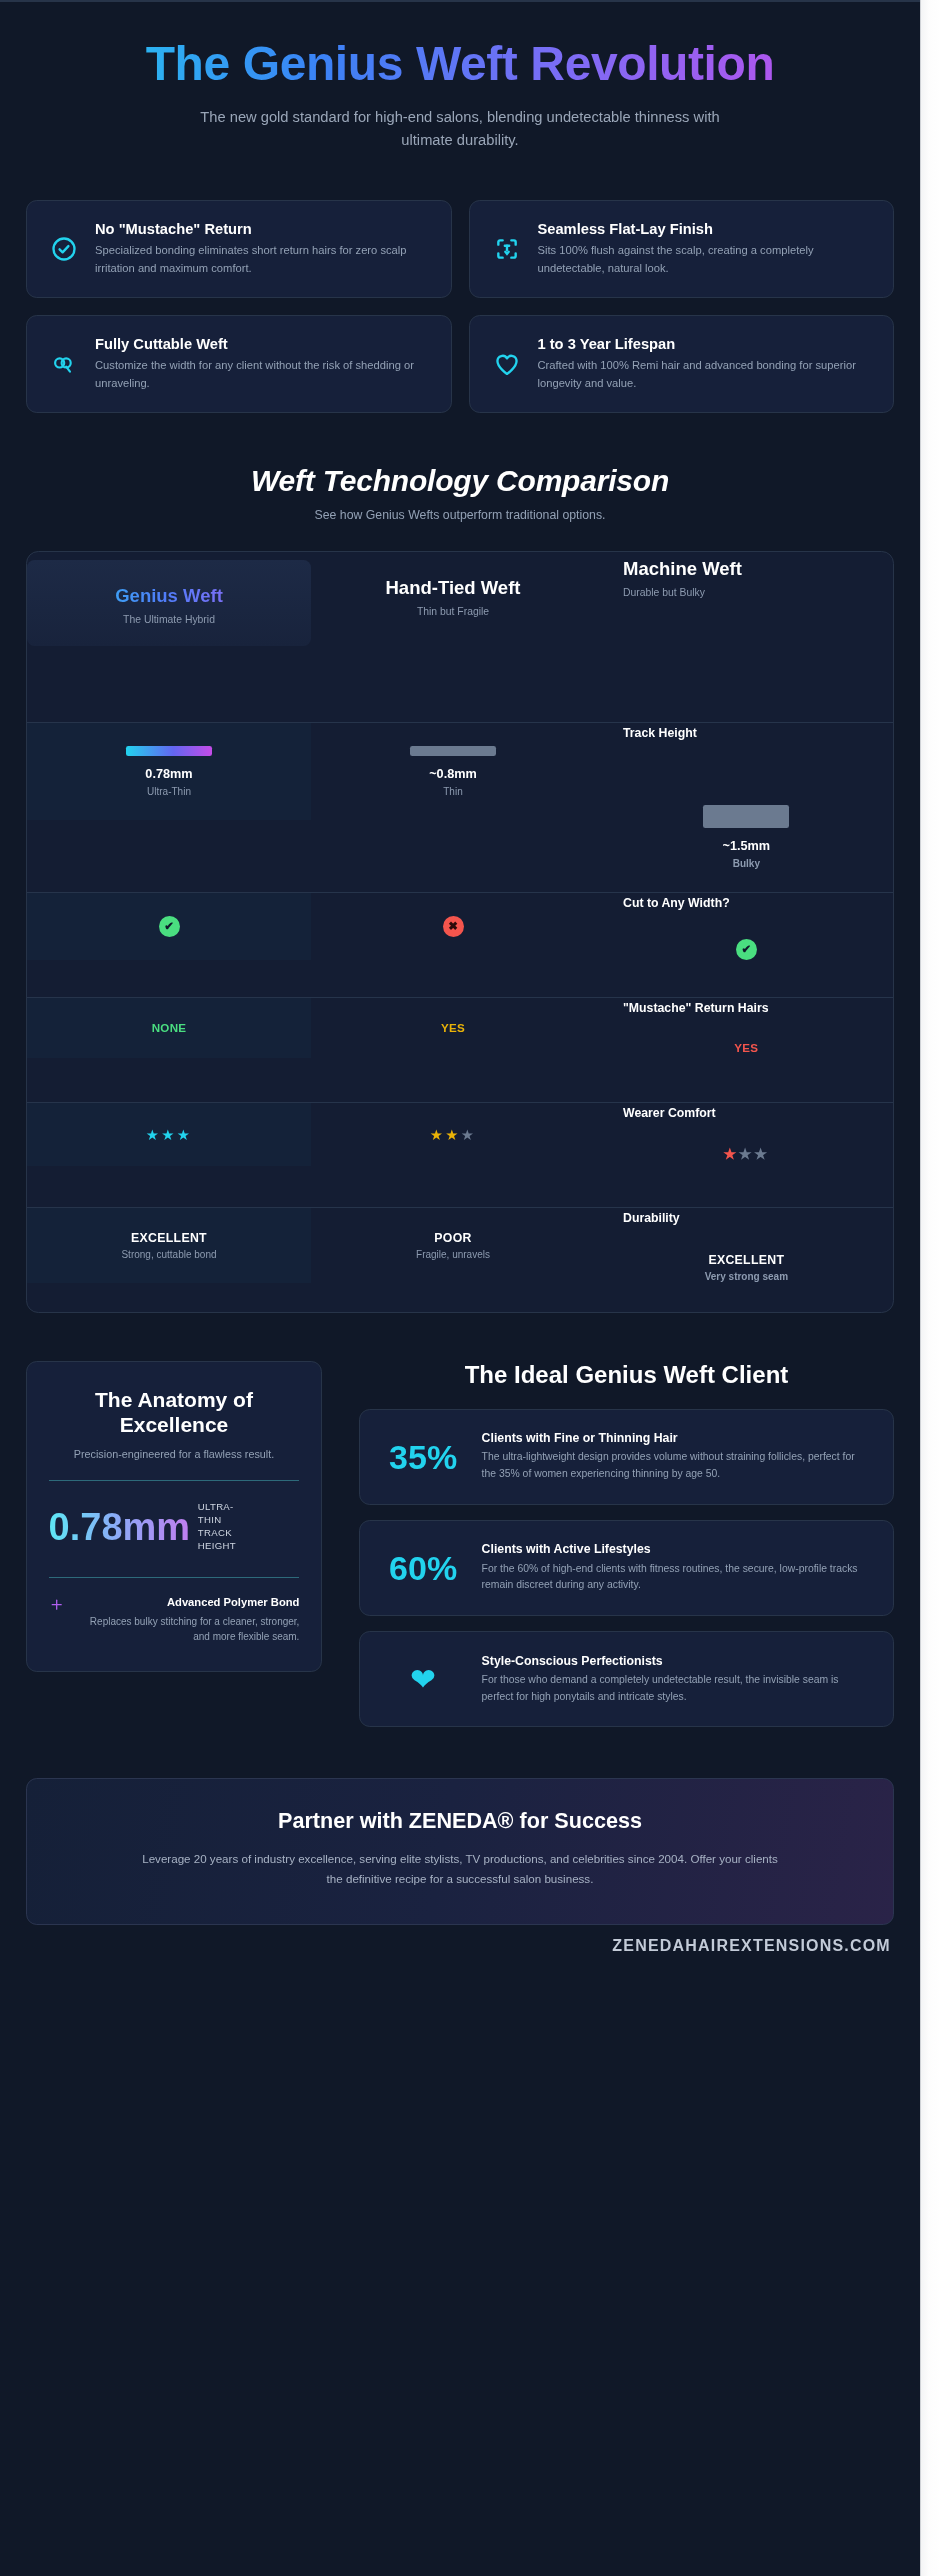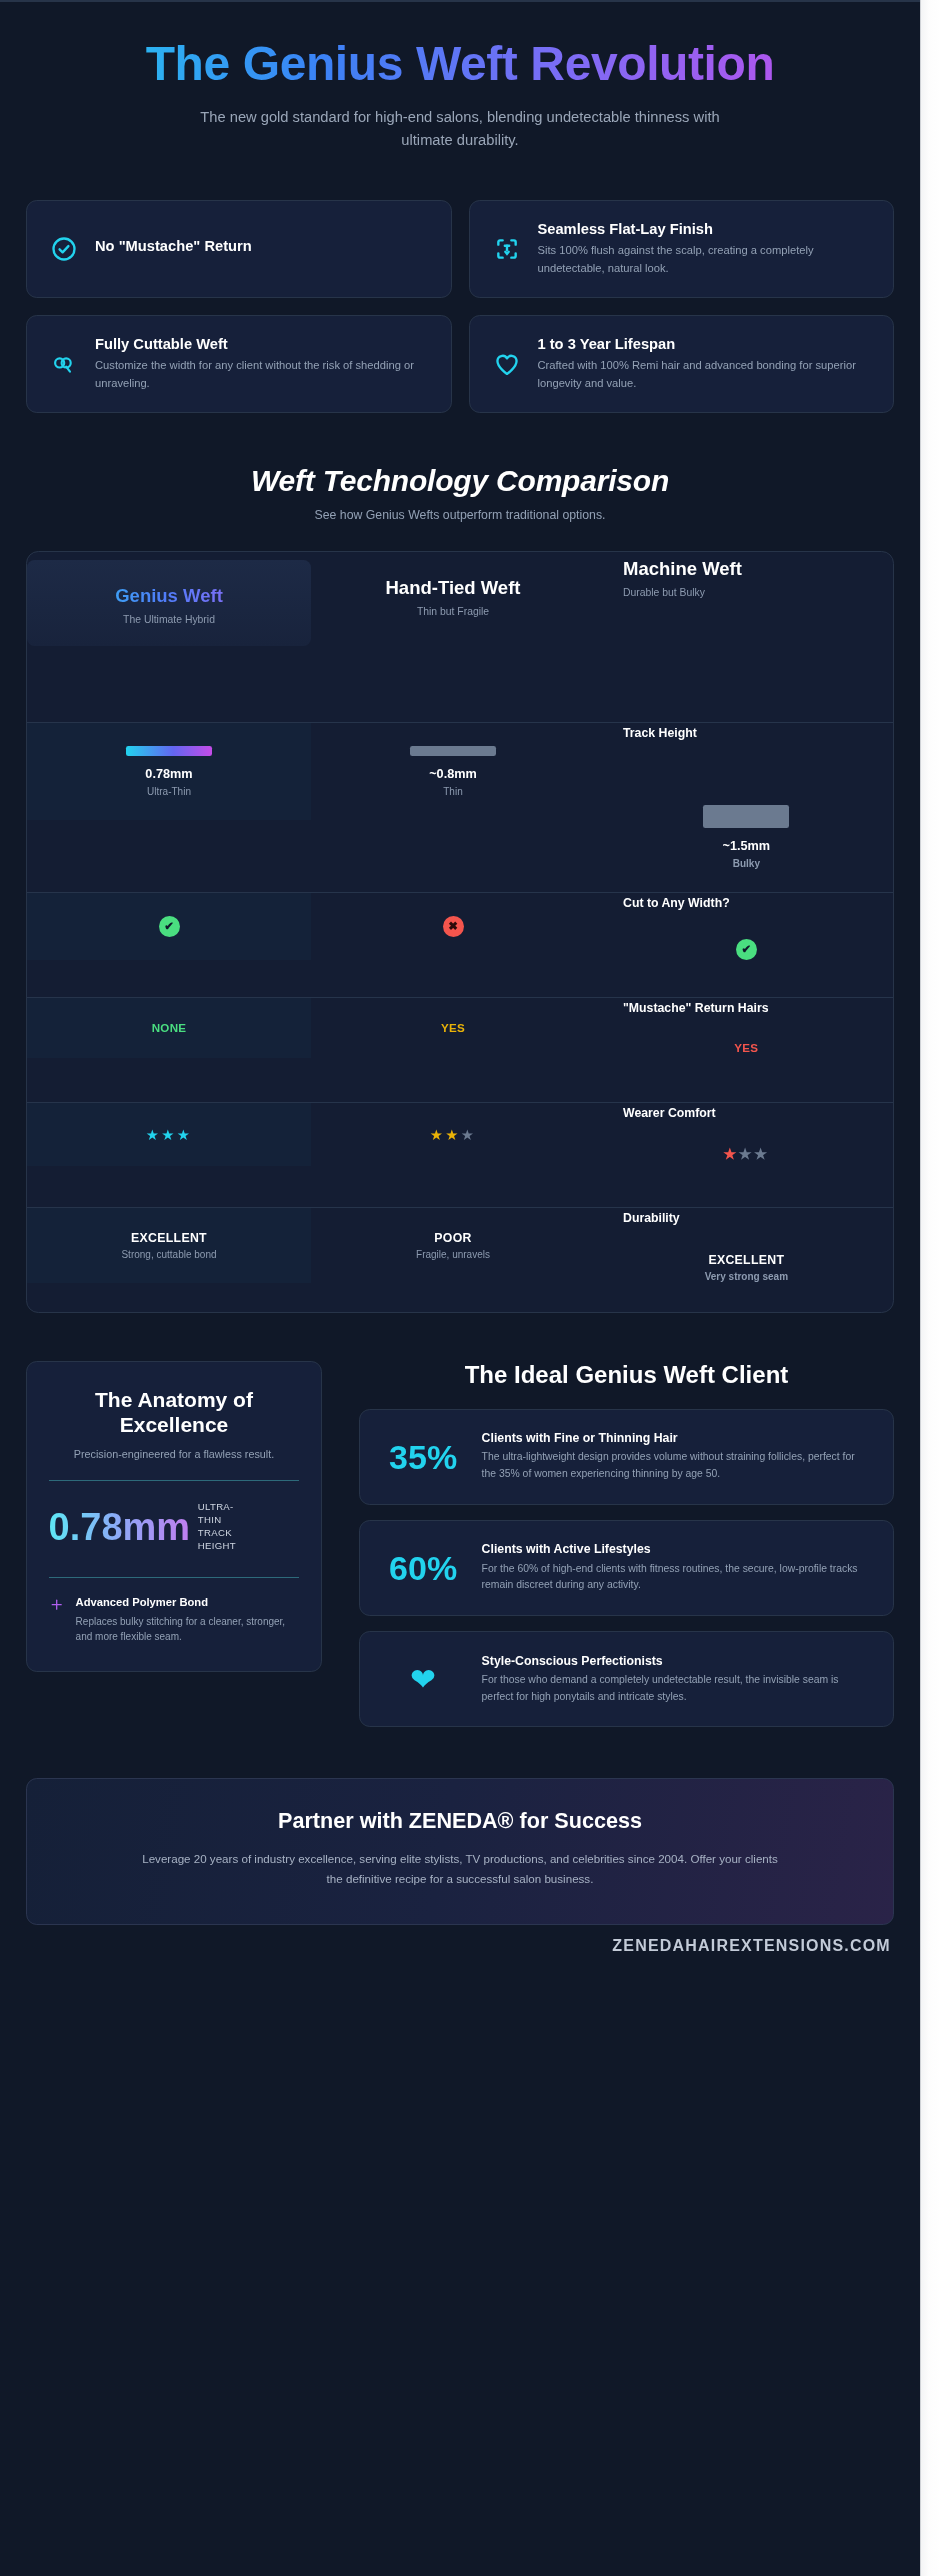--- a/index.html
+++ b/index.html
@@ -319,20 +319,21 @@
     line-height: 1.35;
     color: #cfd6e2;
     letter-spacing: 0.3px;
     max-width: 51px;
   }
 
   .afeat {
     display: flex;
     gap: 10px;
     margin-top: 8px;
+    text-align: right;
   }
   .afeat .ic {
     flex: 0 0 auto;
     width: 17px; height: 17px;
     display: flex; align-items: center; justify-content: center;
     color: #b05ff0;
     margin-top: 0.8px;
   }
   .afeat h4 {
     font-size: 11.2px;
@@ -442,20 +443,21 @@
 
         <div class="feature-card">
           <span class="feature-icon">
             <svg width="28" height="28" viewBox="0 0 24 24" fill="none" stroke="#22d3ee" stroke-width="2">
               <circle cx="12" cy="12" r="9"></circle>
                 <path d="M8.2 12.3l2.6 2.6 5-5.4" stroke-linecap="round" stroke-linejoin="round"></path>
             </svg>
           </span>
           <div class="feature-text">
             <h3>No "Mustache" Return</h3>
+            <p>Specialized bonding eliminates short return hairs for zero scalp irritation and maximum comfort.</p>
           </div>
         </div>
 
         <div class="feature-card">
           <span class="feature-icon">
             <svg width="26" height="26" viewBox="0 0 24 24" fill="none" stroke="#22d3ee" stroke-width="2.2" stroke-linecap="round">
               <path d="M4 8V5.5A1.5 1.5 0 015.5 4H8"></path>
               <path d="M16 4h2.5A1.5 1.5 0 0120 5.5V8"></path>
               <path d="M20 16v2.5a1.5 1.5 0 01-1.5 1.5H16"></path>
               <path d="M8 20H5.5A1.5 1.5 0 014 18.5V16"></path>

